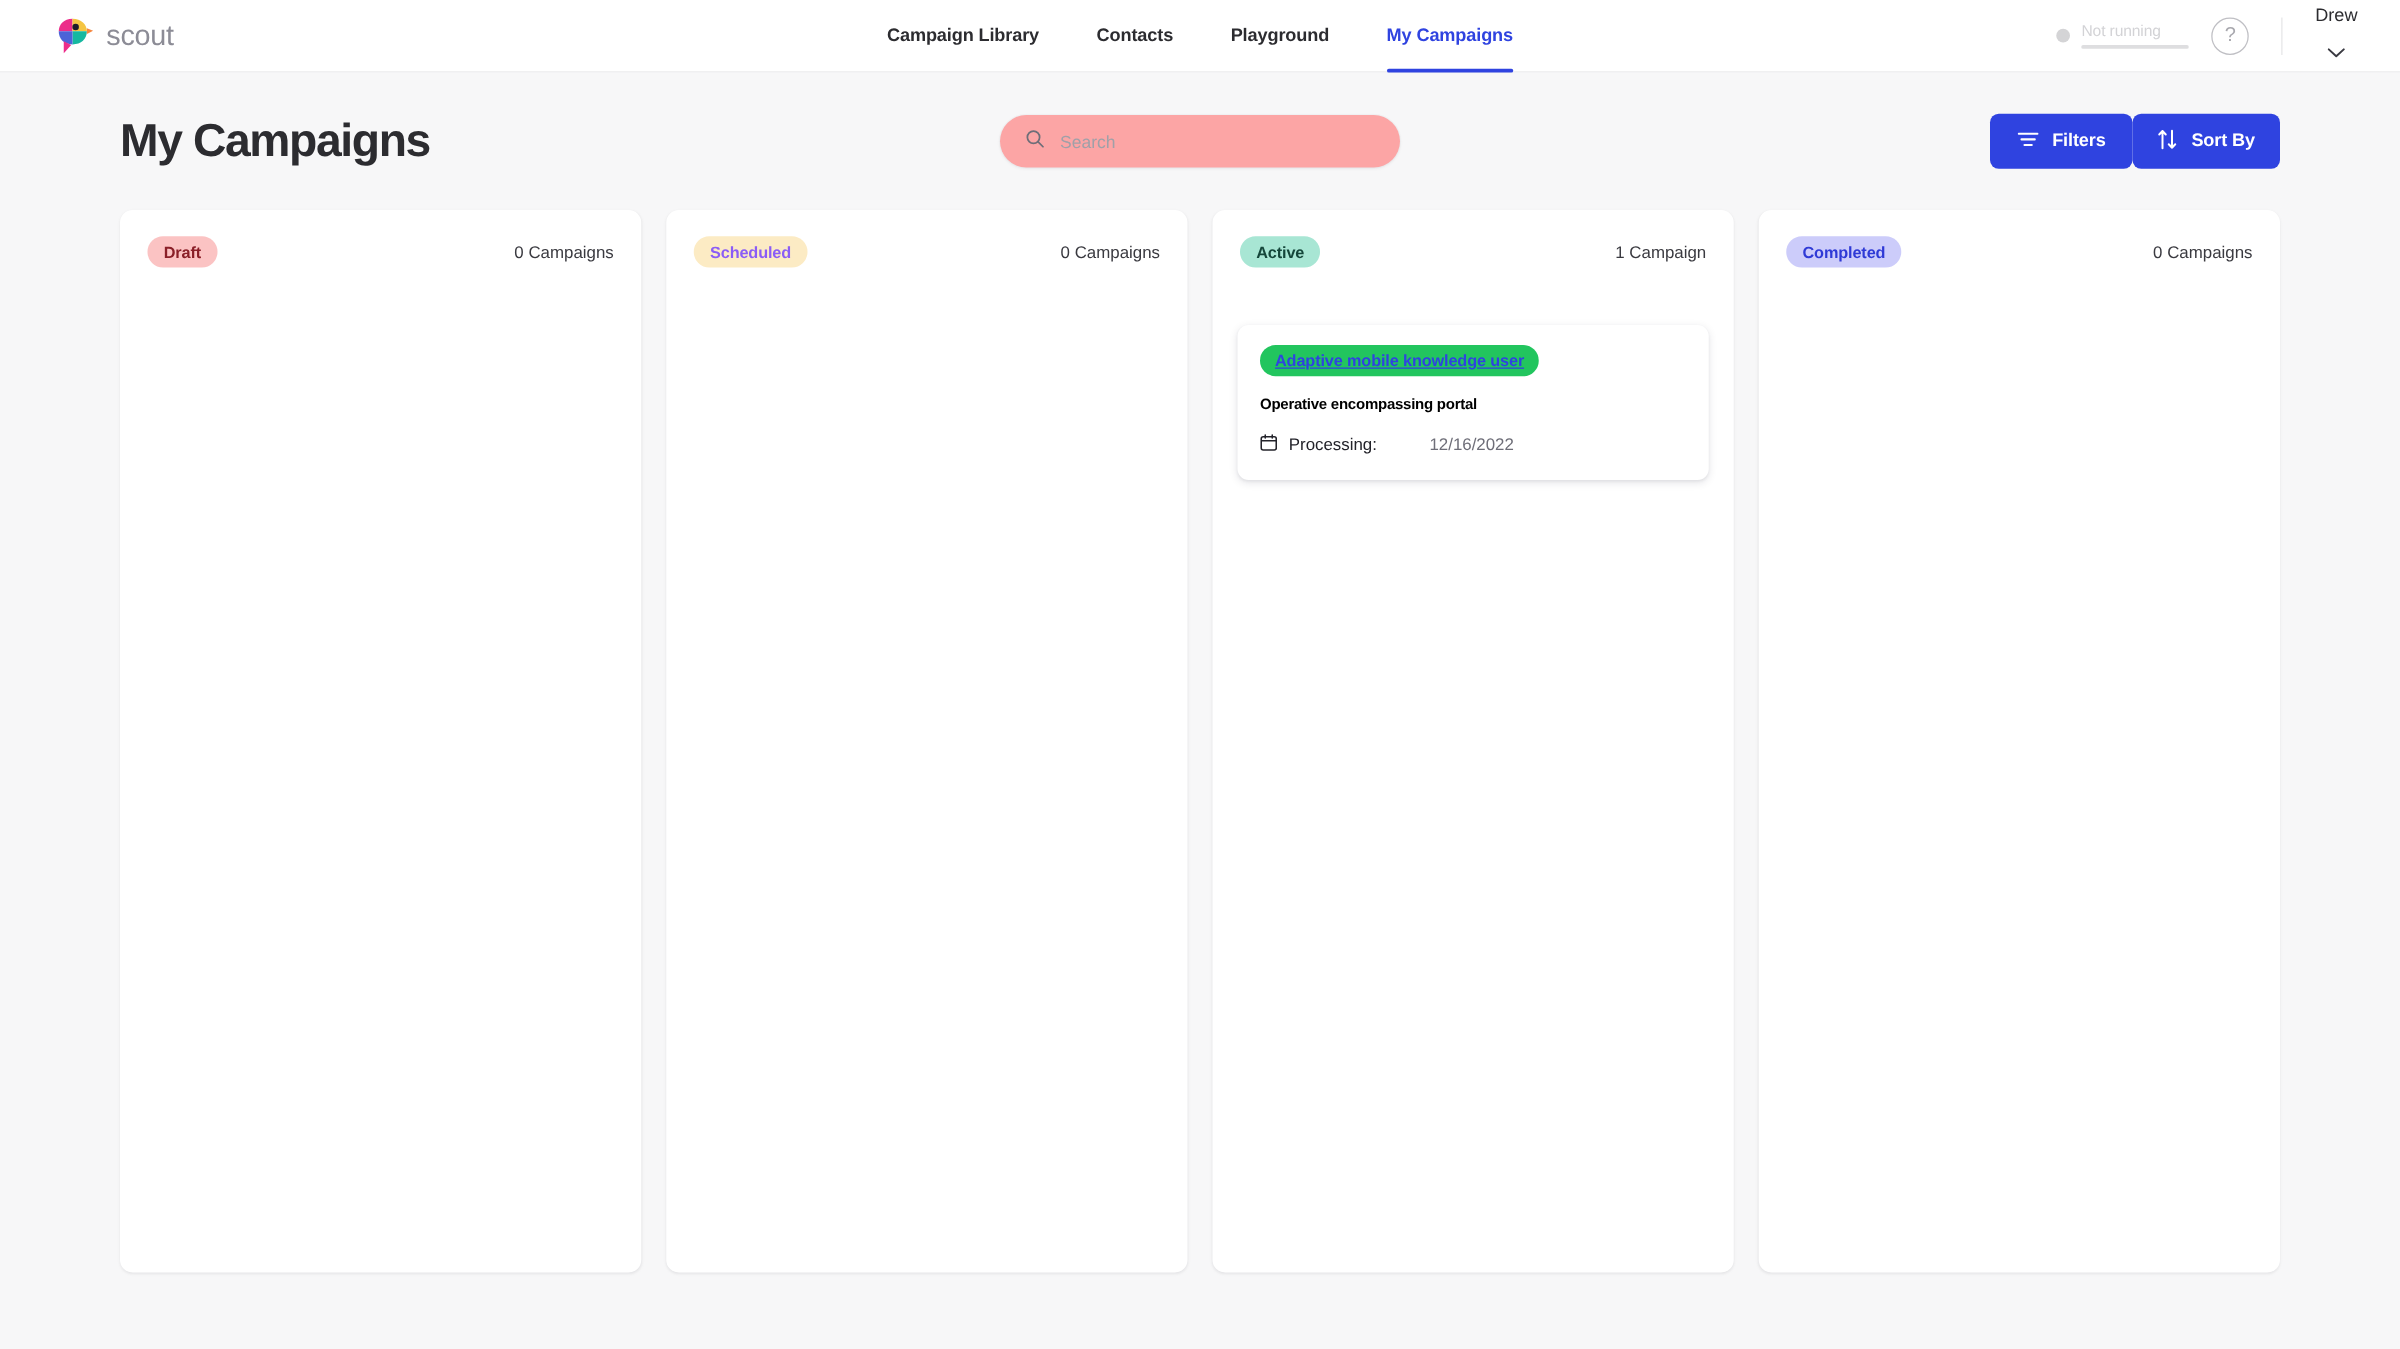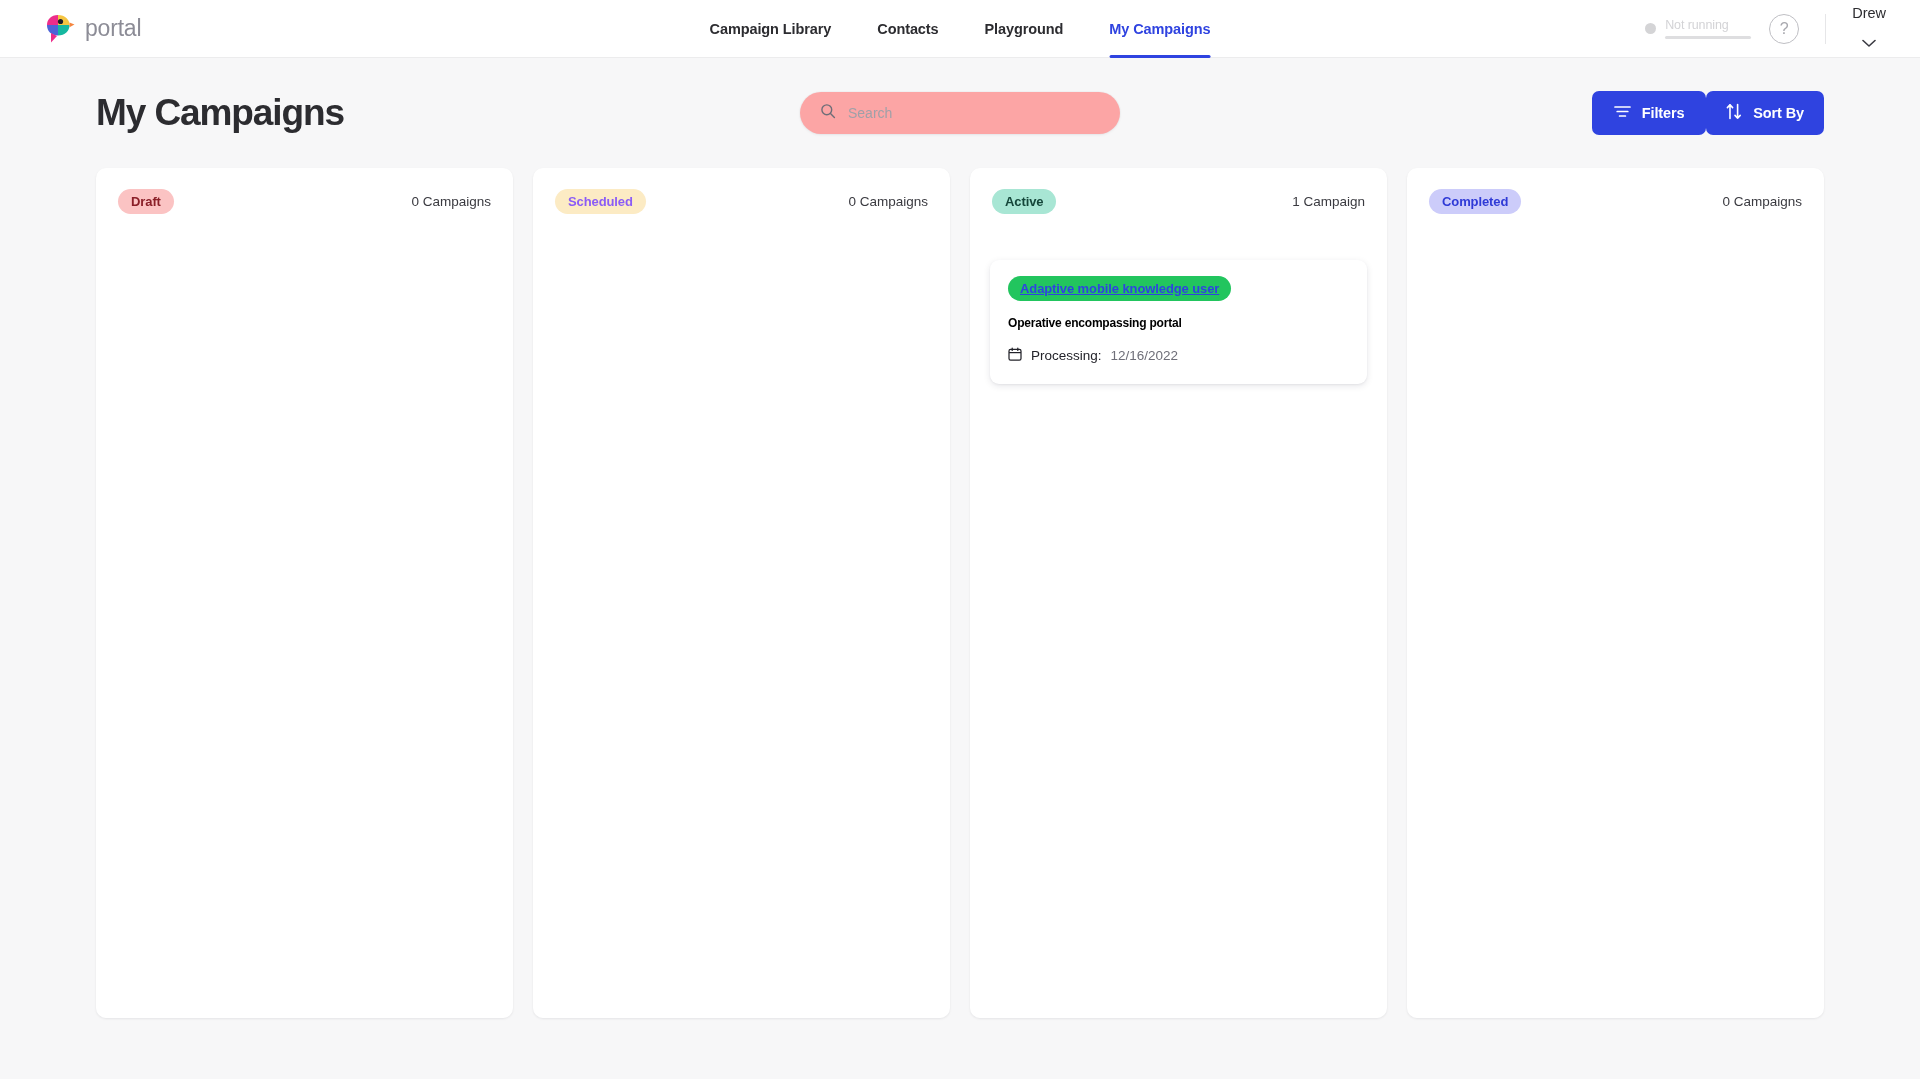--- a/index.html
+++ b/index.html
@@ -263,41 +263,41 @@
     letter-spacing: -0.2px;
     margin-bottom: 17px;
   }
   .card-meta {
     display: flex;
     align-items: center;
     gap: 9px;
     font-size: 13.5px;
   }
   .card-meta-label { font-weight: 400; color: #23232a; }
-  .card-meta-value { color: #6e6e78; }
+  .card-meta-value { color: #6e6e78; margin-left: 33px; }
   .cal-icon { display: block; flex: none; }
 </style>
 </head>
 <body>
 
 <div class="header">
 
   <div class="brand">
     <span class="brand-logo">
       <svg class="brand-logo" viewBox="0 0 36 34" xmlns="http://www.w3.org/2000/svg">
         <path d="M18 3 C11 3 7 7.5 7 13 L18 13 Z" fill="#ec2d8a"></path>
         <path d="M18 3 C25 3 29.5 7.5 29.5 13 L18 13 Z" fill="#f5c542"></path>
         <path d="M29.5 13 C29.5 19 25 23.5 18 23.5 L18 13 Z" fill="#16b8a0"></path>
         <path d="M7 13 C7 19 11 23.5 18 23.5 L18 13 Z" fill="#4d63d8"></path>
         <path d="M11 21 L11 30.5 L17 24 Z" fill="#ec2d8a"></path>
         <circle cx="20.5" cy="9.5" r="2.6" fill="#1d1d2b"></circle>
         <path d="M29.5 10.5 L34.5 12.6 L29.5 15.2 Z" fill="#f5863f"></path>
       </svg>
     </span>
-    <span class="brand-name">portal</span>
+    <span class="brand-name">scout</span>
   </div>
 
   <nav class="mainnav">
     <div class="navitem">Campaign Library</div>
     <div class="navitem">Contacts</div>
     <div class="navitem">Playground</div>
     <div class="navitem active">My Campaigns</div>
   </nav>
 
   <div class="header-right">

